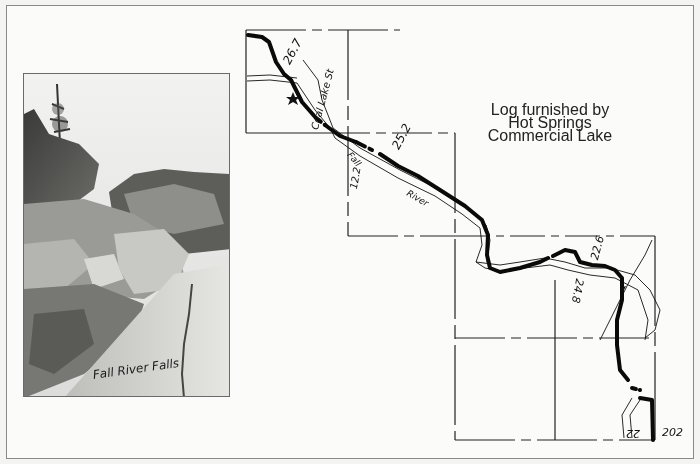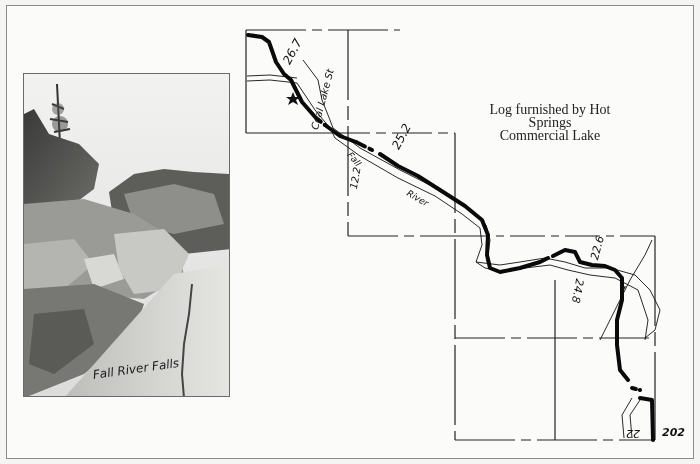--- a/index.html
+++ b/index.html
@@ -17,21 +17,21 @@
   }
   .photo svg { display: block; }
   .photo-caption {
     position: absolute; left: 92px; top: 368px; transform: rotate(-8deg);
     font-family: "DejaVu Sans", sans-serif; font-style: italic; font-size: 12px; color: #1a1a1a;
     transform-origin: left top;
   }
   .map { position: absolute; left: 0; top: 0; width: 700px; height: 464px; }
   .credit {
     position: absolute; left: 480px; top: 103px; width: 140px; text-align: center;
-    font-size: 14px; line-height: 13px; color: #222; font-family: Liberation Serif, serif;
+    font-size: 16px; line-height: 13px; color: #222;
   }
   .lbl {
     position: absolute; font-family: "DejaVu Sans", sans-serif; font-style: italic; color: #111;
     transform-origin: left top; white-space: nowrap;
   }
 </style>
 </head>
 <body>
 
 <div class="page-frame"></div>
@@ -124,18 +124,18 @@
 
 <div class="lbl" style="left:280px;top:60px;font-size:12px;transform:rotate(-62deg);">26.7</div>
 <div class="lbl" style="left:309px;top:128px;font-size:10px;transform:rotate(-75deg);">Coal Lake St</div>
 <div class="lbl" style="left:389px;top:145px;font-size:12px;transform:rotate(-62deg);">25.2</div>
 <div class="lbl" style="left:353px;top:150px;font-size:9px;transform:rotate(50deg);">Fall</div>
 <div class="lbl" style="left:348px;top:188px;font-size:10px;transform:rotate(-80deg);">12.2</div>
 <div class="lbl" style="left:410px;top:188px;font-size:9px;transform:rotate(30deg);">River</div>
 <div class="lbl" style="left:588px;top:258px;font-size:11px;transform:rotate(-75deg);">22.6</div>
 <div class="lbl" style="left:586px;top:280px;font-size:11px;transform:rotate(100deg);">24.8</div>
 <div class="lbl" style="left:640px;top:440px;font-size:11px;transform:rotate(180deg);">22</div>
-<div class="lbl" style="left:662px;top:426px;font-size:11px;font-weight:bold;">202</div>
+<div class="lbl" style="left:662px;top:426px;font-size:11px;">202</div>
 
 <div class="credit">
   <div>Log furnished by Hot Springs</div>
   <div>Commercial Lake</div>
 </div>
 
 </body></html>

